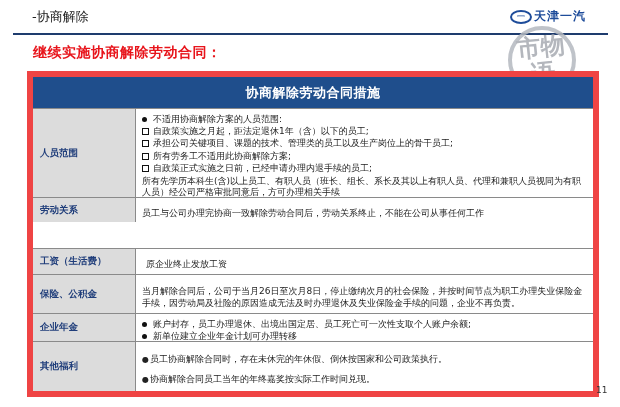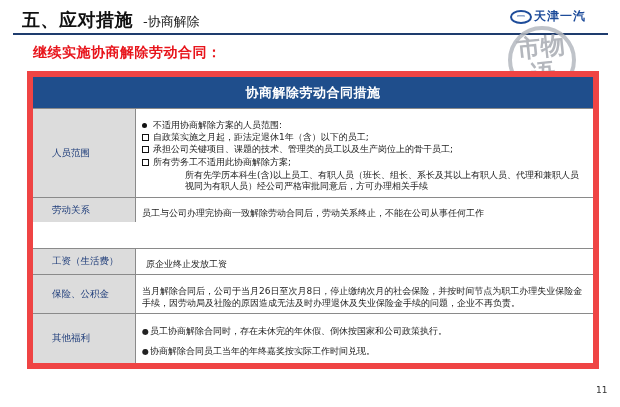--- a/index.html
+++ b/index.html
@@ -16,39 +16,38 @@
   .logo-text { font-size: 12px; font-weight: bold; color: #1e4c9a; letter-spacing: 1px; }
 
   .watermark { position: absolute; left: 508px; top: 26px; width: 68px; height: 68px; border: 4px solid #b5b9c0; border-radius: 50%; opacity: 0.85; display: flex; align-items: center; justify-content: center; }
   .watermark-text { font-size: 24px; font-weight: bold; color: #a7abb2; line-height: 26px; text-align: center; width: 52px; word-break: break-all; transform: rotate(-6deg); }
 
   .subtitle { position: absolute; left: 33px; top: 44px; font-size: 14px; font-weight: bold; color: #e8141b; letter-spacing: 0.5px; white-space: nowrap; }
 
   .table { position: absolute; left: 27px; top: 71px; width: 572px; border: 6px solid #ef4444; }
   .table-header { height: 31px; background: #1f4e8c; color: #ffffff; font-size: 13px; font-weight: bold; display: flex; align-items: center; justify-content: center; letter-spacing: 0.5px; }
   .row { display: flex; border-top: 1px solid #8a8a8a; }
-  .cell-label { width: 103px; background: #dcdcdc; border-right: 1px solid #8a8a8a; display: flex; align-items: center; padding-left: 19px; font-size: 9.5px; font-weight: normal; color: #1f3d7a; }
+  .cell-label { width: 103px; background: #dcdcdc; border-right: 1px solid #8a8a8a; display: flex; align-items: center; padding-left: 7px; font-size: 9.5px; font-weight: bold; color: #1f3d7a; }
   .cell-content { flex: 1; padding: 8px 6px 1px 6px; font-size: 9px; line-height: 11.6px; color: #222; display: flex; flex-direction: column; justify-content: center; }
   .line { display: flex; align-items: flex-start; white-space: nowrap; }
   .mark { display: inline-block; width: 11px; flex-shrink: 0; }
   .dot { display: inline-block; width: 5px; height: 5px; background: #111; border-radius: 50%; margin-top: 3px; }
   .sq { display: inline-block; width: 7px; height: 7px; border: 1.5px solid #111; margin-top: 2px; }
-  .plain { white-space: normal; margin-left: 43px; }
+  .plain { white-space: normal; }
   .indent { padding-left: 4px; }
   .wrap { white-space: normal; }
   .other .line { margin: 4px 0; }
   .inline-dot { font-size: 8px; margin-right: 1px; }
 
   .page-num { position: absolute; left: 596px; top: 385px; font-size: 9px; color: #333; }
 </style>
 </head>
 <body>
 
 <div class="title">
-  <span class="title-main">五、应对措施</span>
   <span class="title-sub">-协商解除</span>
 </div>
 <div class="title-rule"></div>
 
 <div class="logo">
   <span class="logo-badge">一</span>
   <span class="logo-text">天津一汽</span>
 </div>
 
 <div class="watermark">
@@ -72,20 +71,24 @@
           <span>自政策实施之月起，距法定退休1年（含）以下的员工;</span>
         </div>
       <div class="line">
           <span class="mark"><span class="sq"></span></span>
           <span>承担公司关键项目、课题的技术、管理类的员工以及生产岗位上的骨干员工;</span>
         </div>
       <div class="line">
           <span class="mark"><span class="sq"></span></span>
           <span>所有劳务工不适用此协商解除方案;</span>
         </div>
+      <div class="line">
+          <span class="mark"><span class="sq"></span></span>
+          <span>自政策正式实施之日前，已经申请办理内退手续的员工;</span>
+        </div>
       <div class="plain">所有先学历本科生(含)以上员工、有职人员（班长、组长、系长及其以上有职人员、代理和兼职人员视同为有职人员）经公司严格审批同意后，方可办理相关手续</div>
     </div>
   </div>
 
   <div class="row" style="height:25px;justify-content:flex-end;">
     <div class="cell-label">劳动关系</div>
     <div class="cell-content">
       <div class="wrap">员工与公司办理完协商一致解除劳动合同后，劳动关系终止，不能在公司从事任何工作</div>
     </div>
   </div>
@@ -97,20 +100,33 @@
     </div>
   </div>
 
   <div class="row" style="height:39px;">
     <div class="cell-label">保险、公积金</div>
     <div class="cell-content">
       <div class="wrap">当月解除合同后，公司于当月26日至次月8日，停止缴纳次月的社会保险，并按时间节点为职工办理失业保险金手续，因劳动局及社险的原因造成无法及时办理退休及失业保险金手续的问题，企业不再负责。</div>
     </div>
   </div>
 
+  <div class="row" style="height:28px;">
+    <div class="cell-label">企业年金</div>
+    <div class="cell-content">
+      <div class="line">
+          <span class="mark"><span class="dot"></span></span>
+          <span>账户封存，员工办理退休、出境出国定居、员工死亡可一次性支取个人账户余额;</span>
+        </div>
+      <div class="line">
+          <span class="mark"><span class="dot"></span></span>
+          <span>新单位建立企业年金计划可办理转移</span>
+        </div>
+    </div>
+  </div>
 
   <div class="row other" style="height:50px;">
     <div class="cell-label">其他福利</div>
     <div class="cell-content">
       <div class="line">
           <span class="inline-dot">●</span>
           <span>员工协商解除合同时，存在未休完的年休假、倒休按国家和公司政策执行。</span>
         </div>
       <div class="line">
           <span class="inline-dot">●</span>

